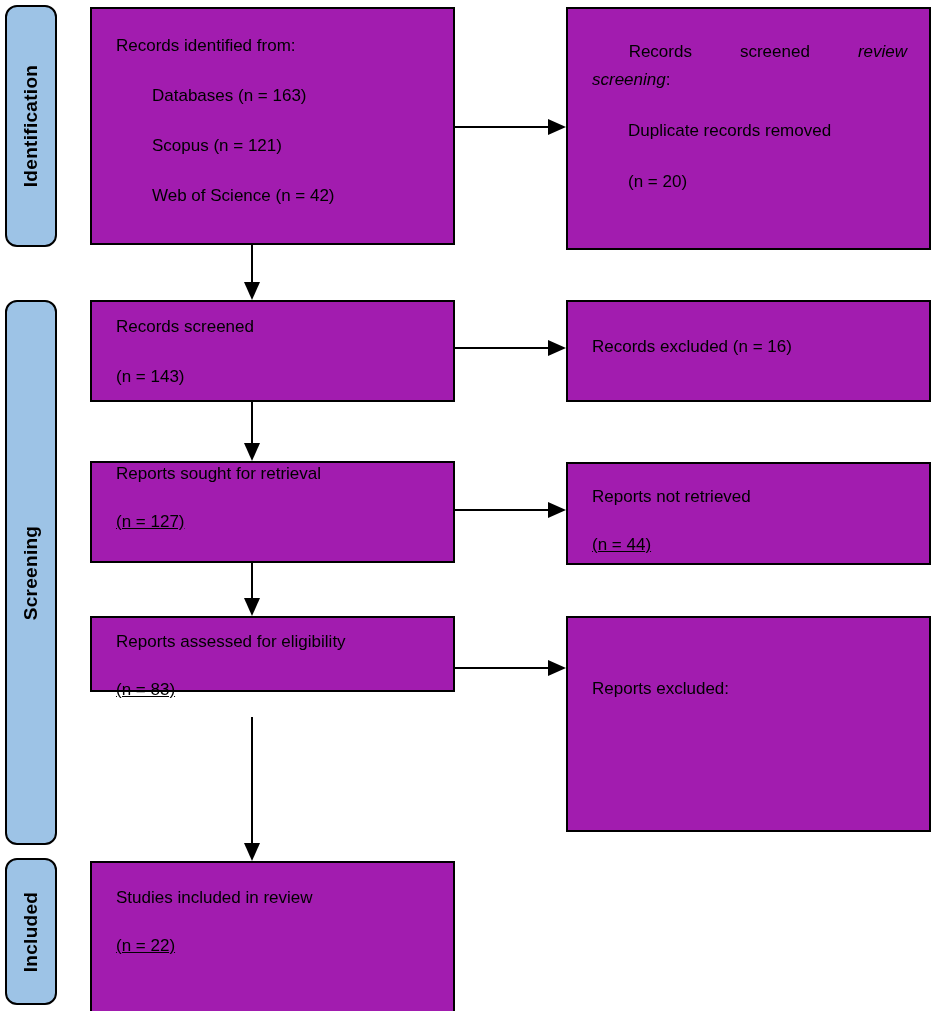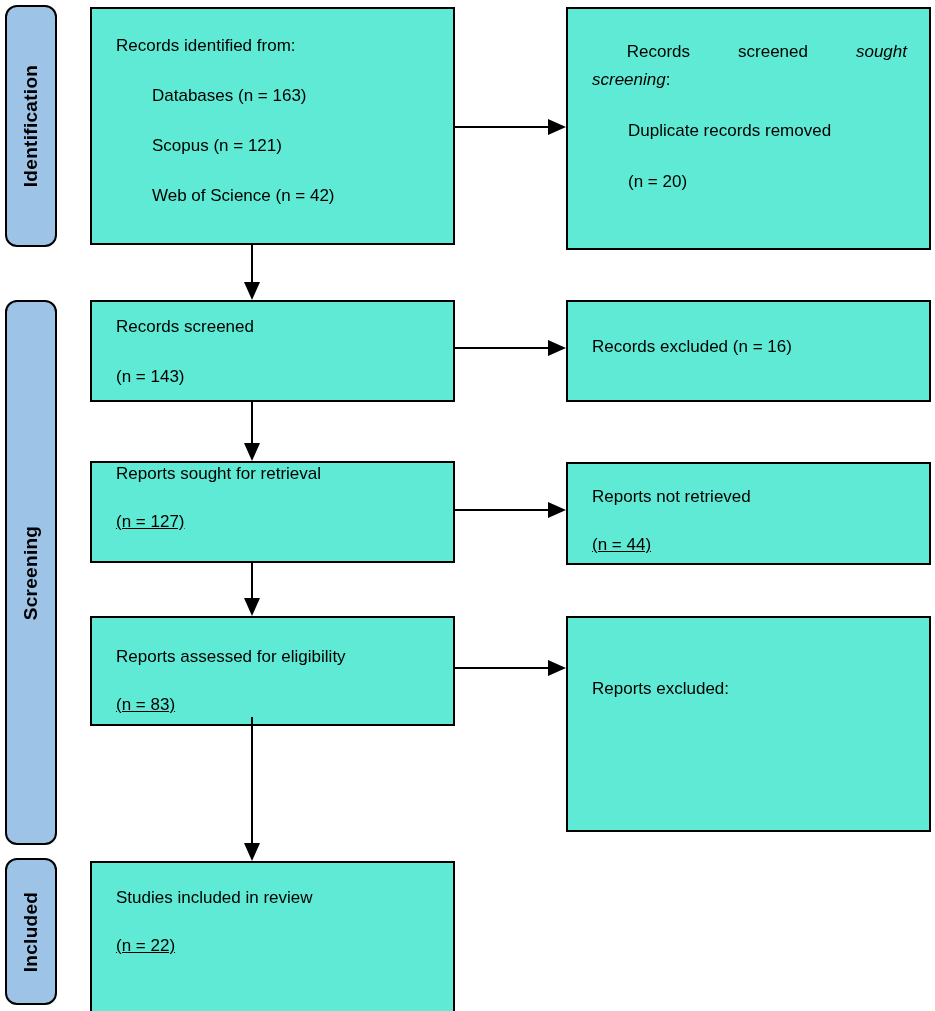--- a/index.html
+++ b/index.html
@@ -28,35 +28,35 @@
     font-size: 19px;
     letter-spacing: .3px;
   }
   #bar-identification { top:5px;  height:242px; }
   #bar-screening      { top:300px; height:545px; }
   #bar-included       { top:858px; height:147px; }
 
   
   .fbox {
     position:absolute;
-    background:#5eead4;
+    background:#a21caf;
     border:2px solid var(--outline);
     font-size:17px;
     line-height:22px;
     padding-left:24px; padding-right:22px;
   }
   .col-l { left:90px;  width:365px; }
   .col-r { left:566px; width:365px; }
   #box-identified        { top:7px;   height:238px; padding-top:26px; }
   #box-removed           { top:7px;   height:243px; padding-top:32px; }
   #box-screened          { top:300px; height:102px; padding-top:14px; }
   #box-rec-excluded      { top:300px; height:102px; padding-top:34px; }
   #box-sought            { top:461px; height:102px; }
   #box-not-retrieved     { top:462px; height:103px; padding-top:22px; }
-  #box-assessed          { top:616px; height:110px; padding-top:28px; }
+  #box-assessed          { top:616px; height:76px; padding-top:13px; }
   #box-rep-excluded      { top:616px; height:216px; padding-top:60px; }
   #box-studies-included  { top:861px; height:170px; padding-top:24px; }
 
   .bl { display:block; }
   .gap26 { margin-top:26px;text-decoration:underline; }
   .gap28 { margin-top:28px; }
   .gap29 { margin-top:29px; }
   .indent { padding-left:36px; }
   .justify-row { display:flex; justify-content:flex-end;gap:48px; }
   .it { font-style: italic; }
@@ -95,21 +95,21 @@
     <span class="bl">Records identified from:</span>
     <span class="bl gap28 indent">Databases (n = 163)</span>
     <span class="bl gap28 indent">Scopus (n = 121)</span>
     <span class="bl gap28 indent">Web of Science (n = 42)</span>
   </div>
 
   <div class="fbox col-r" id="box-removed">
     <span class="bl justify-row">
       <span>Records</span>
       <span>screened</span>
-      <span class="it">sought</span>
+      <span class="it">review</span>
     </span>
     <span class="bl line2"><span class="it">screening</span><span>:</span></span>
     <span class="bl gap29 indent">Duplicate records removed</span>
     <span class="bl gap29 indent">(n = 20)</span>
   </div>
 
   <div class="fbox col-l" id="box-screened">
     <span class="bl">Records screened</span>
     <span class="bl gap28">(n = 143)</span>
   </div>

